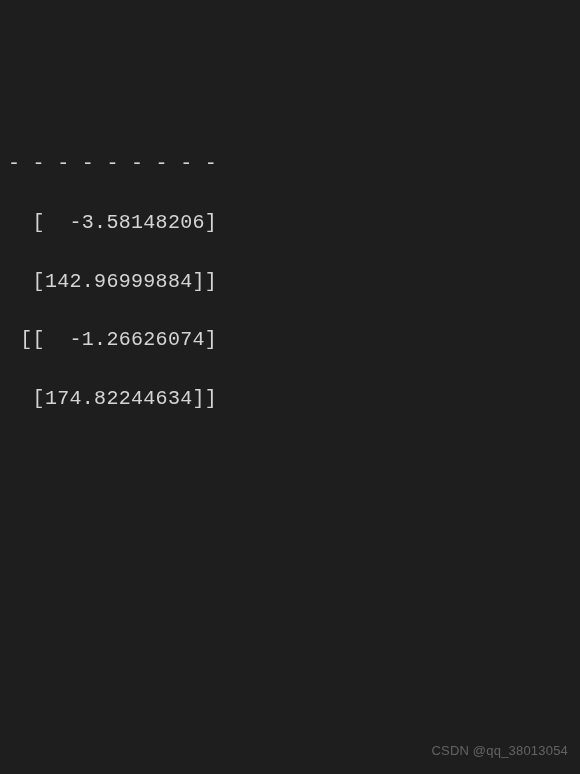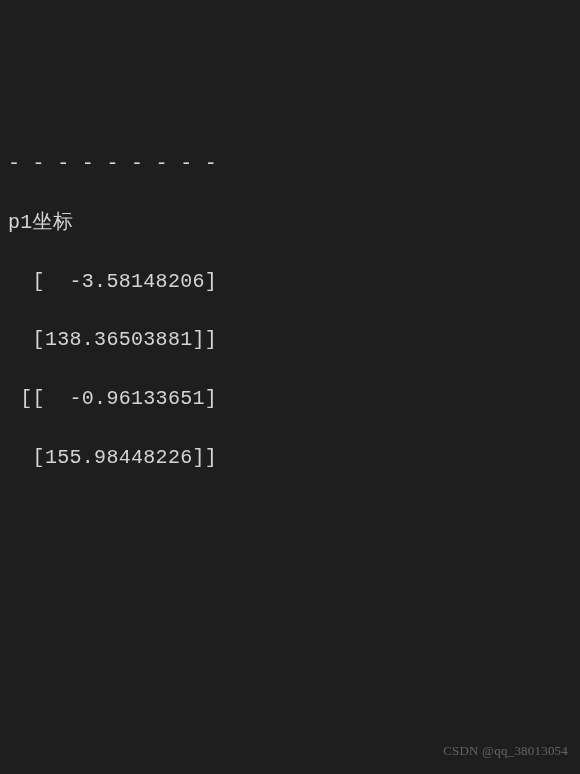--- a/index.html
+++ b/index.html
@@ -21,36 +21,35 @@
     }
     .line {
       letter-spacing: 0.3px;
     }
     .watermark {
       position: absolute;
       bottom: 14px;
       right: 12px;
       color: rgba(200, 200, 200, 0.4);
       font-size: 13px;
-      font-family: Liberation Serif, serif;
+      font-family: Liberation Sans, sans-serif;
       letter-spacing: 0.2px;
     }
   </style>
 </head>
 <body>
 
 
 
 <div>
 <div class="line">- - - - - - - - -</div>
-<div class="line">p1坐标</div>
 <div class="line">  [  -3.58148206]</div>
-<div class="line">  [138.36503881]]</div>
-<div class="line"> [[  -0.96133651]</div>
-<div class="line">  [155.98448226]]</div>
+<div class="line">  [142.96999884]]</div>
+<div class="line"> [[  -1.26626074]</div>
+<div class="line">  [174.82244634]]</div>
 
 
 
 
 
 
 
 
 
 

